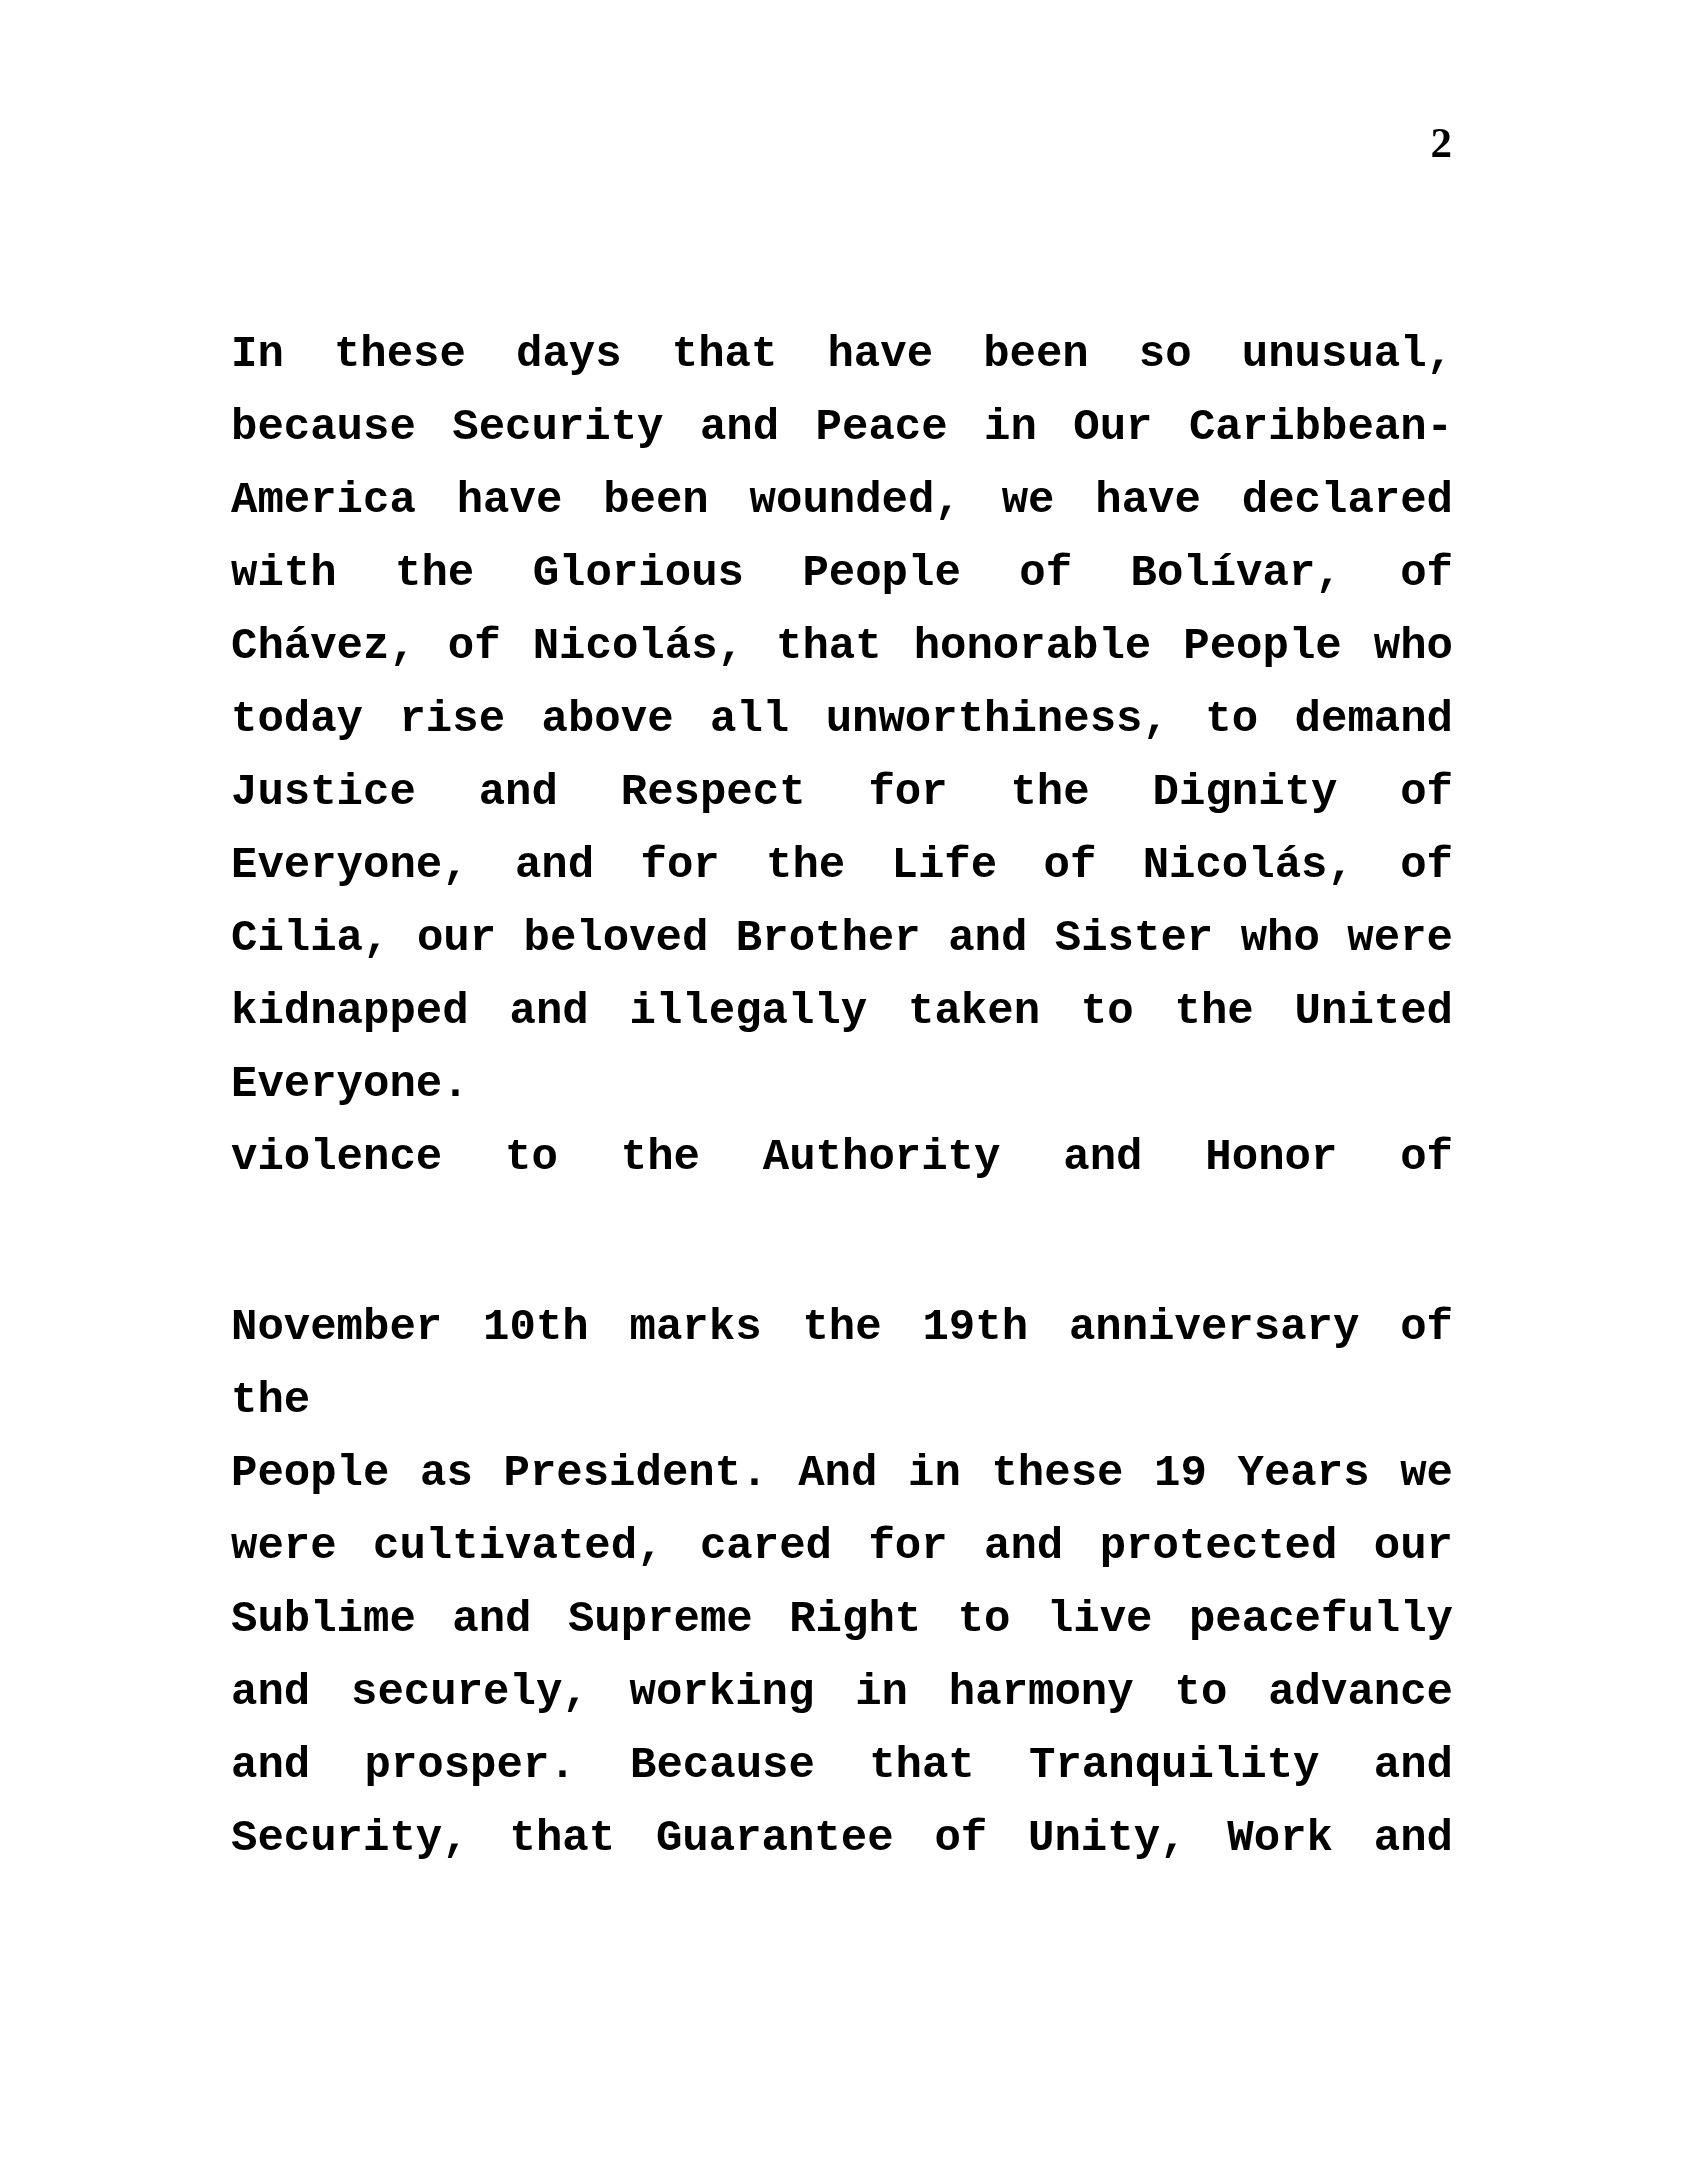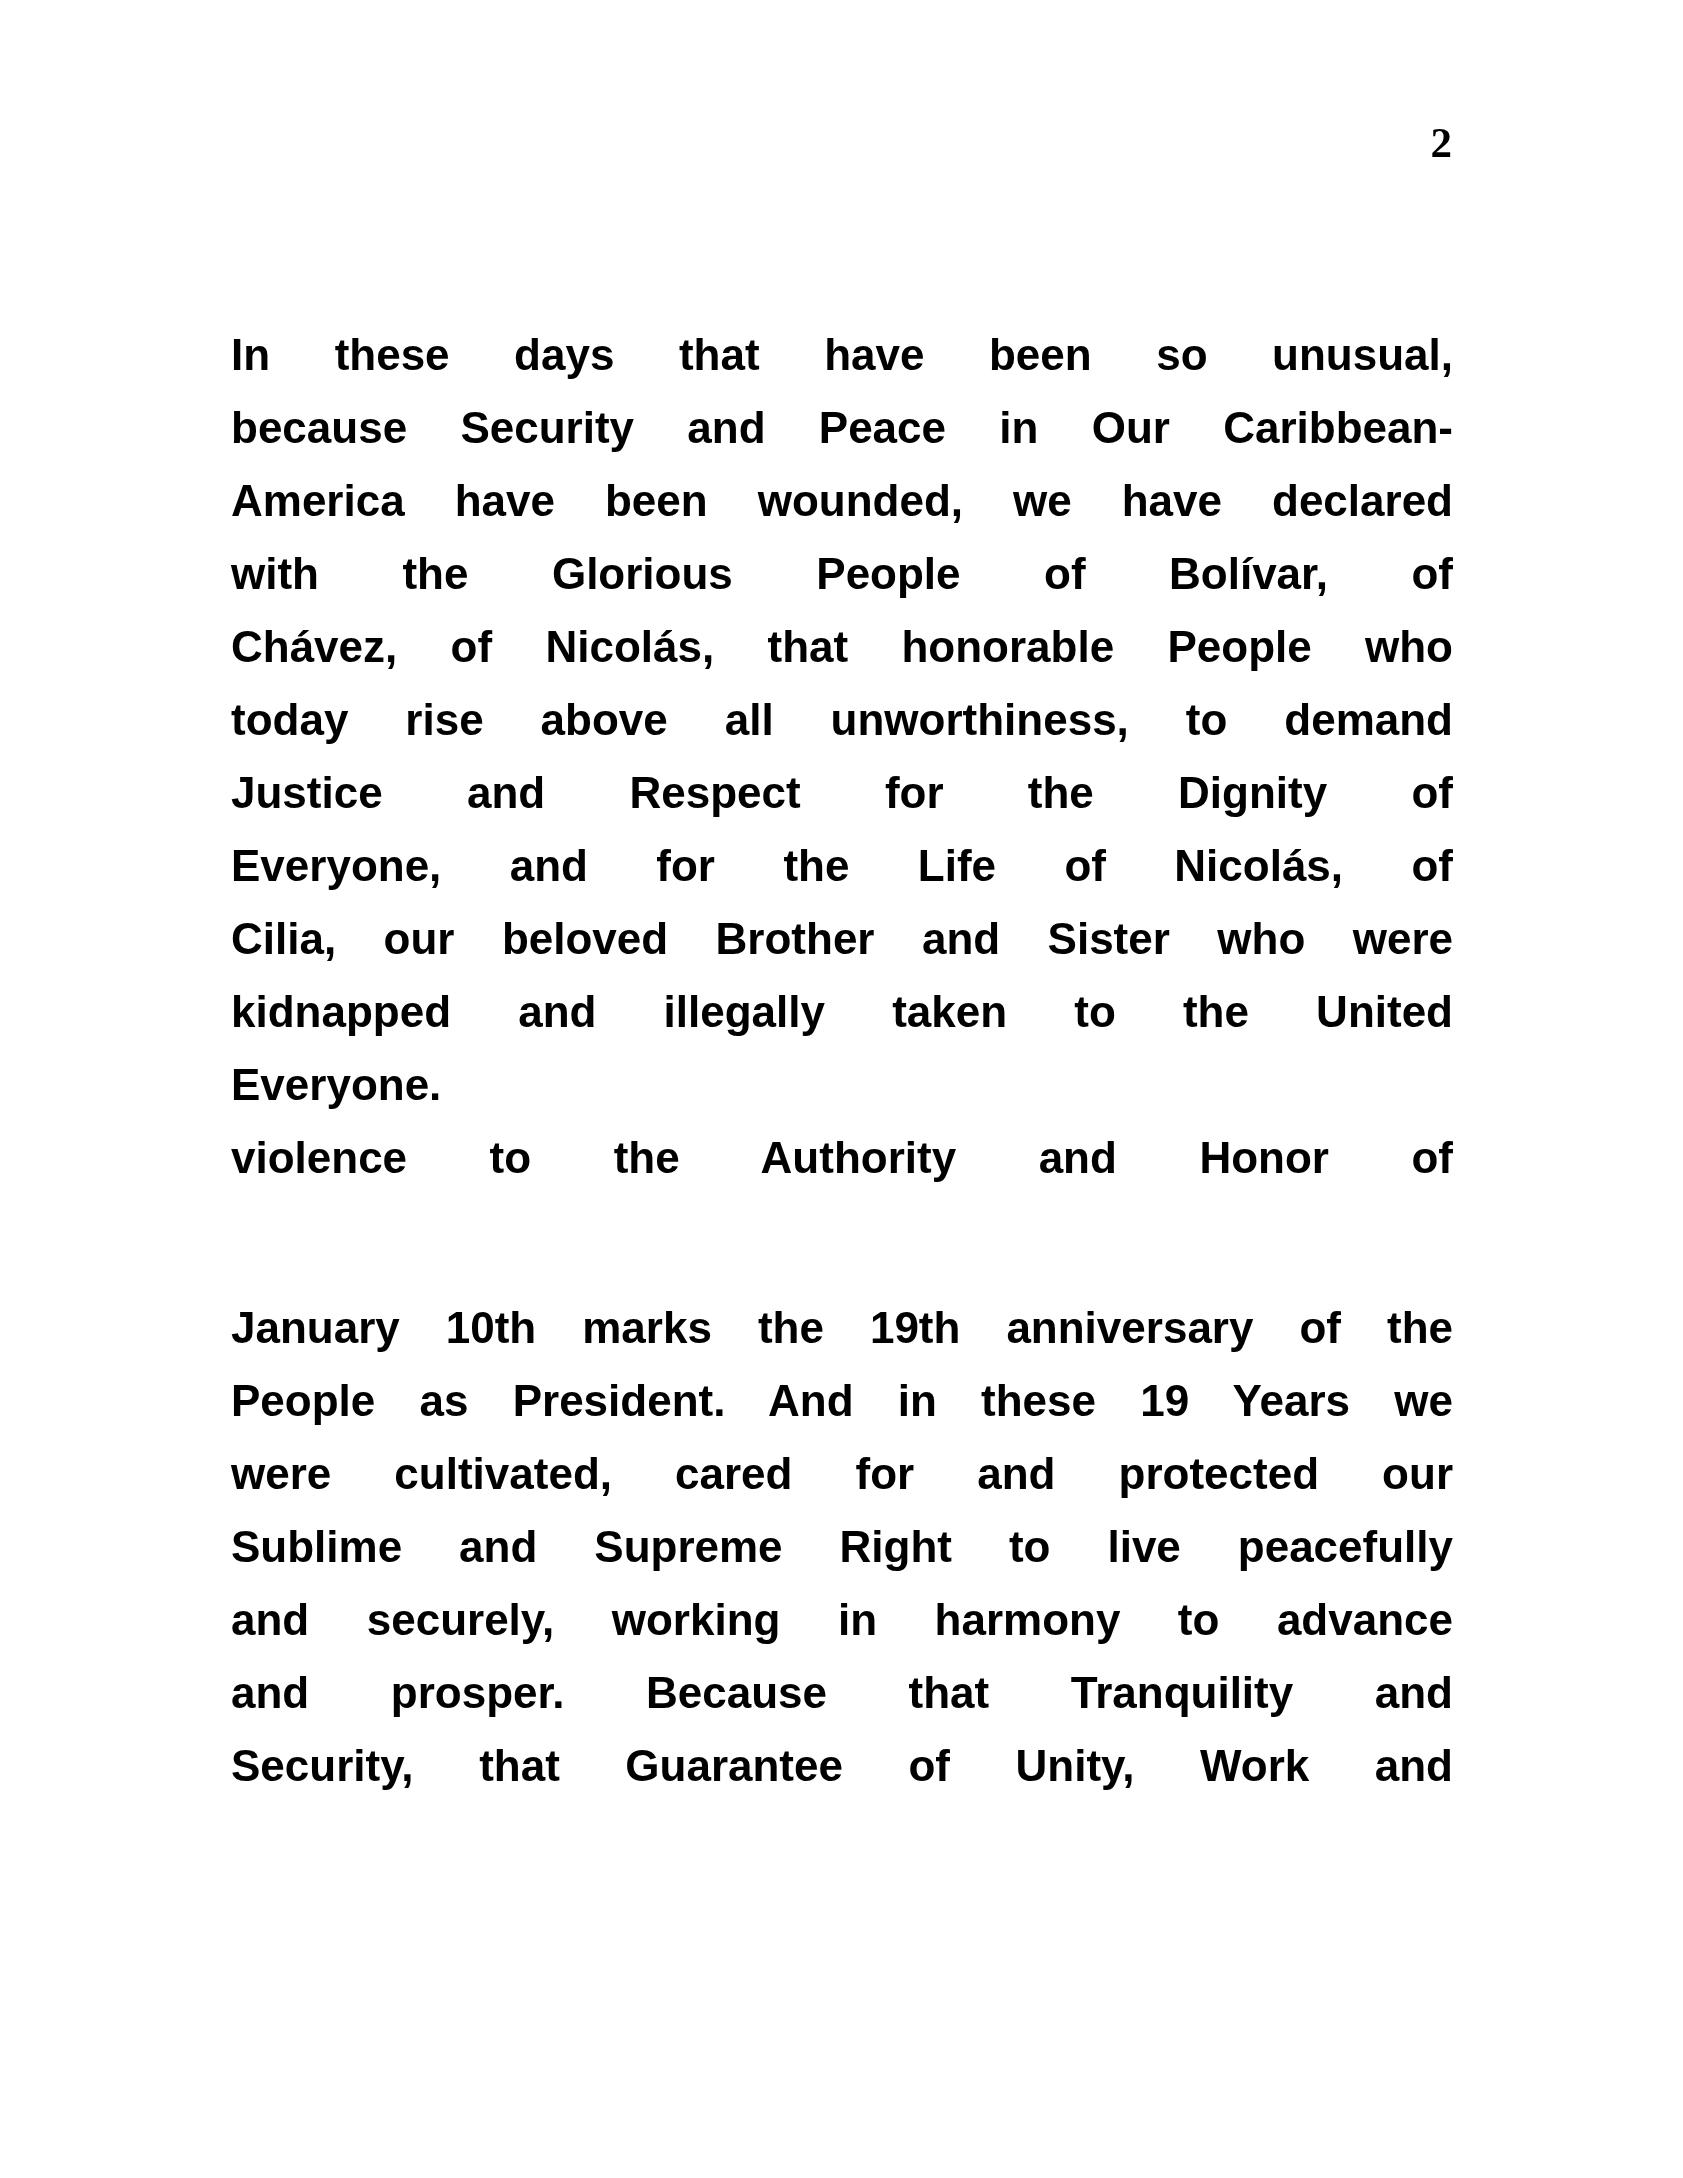--- a/index.html
+++ b/index.html
@@ -23,21 +23,21 @@
     font-weight: bold;
     font-size: 43px;
     line-height: 1;
     color: #000000;
   }
   .content {
     position: absolute;
     left: 231px;
     top: 318px;
     width: 1222px;
-    font-family: Liberation Sans, sans-serif;
+    font-family: Liberation Mono, monospace;
     font-weight: bold;
     font-size: 44px;
     line-height: 73px;
     color: #000000;
   }
   .paragraph {
     margin: 0;
     padding: 0;
   }
   .paragraph + .paragraph {
@@ -70,21 +70,21 @@
       <div class="line">today rise above all unworthiness, to demand</div>
       <div class="line">Justice and Respect for the Dignity of</div>
       <div class="line">Everyone, and for the Life of Nicolás, of</div>
       <div class="line">Cilia, our beloved Brother and Sister who were</div>
       <div class="line">kidnapped and illegally taken to the United</div>
       <div class="line last-left">Everyone.</div>
       <div class="line">violence to the Authority and Honor of</div>
     </div>
 
     <div class="paragraph">
-      <div class="line">January 10th marks the 19th anniversary of the</div>
+      <div class="line">November 10th marks the 19th anniversary of the</div>
       <div class="line">People as President. And in these 19 Years we</div>
       <div class="line">were cultivated, cared for and protected our</div>
       <div class="line">Sublime and Supreme Right to live peacefully</div>
       <div class="line">and securely, working in harmony to advance</div>
       <div class="line">and prosper. Because that Tranquility and</div>
       <div class="line">Security, that Guarantee of Unity, Work and</div>
     </div>
 
   </div>
 </div>

